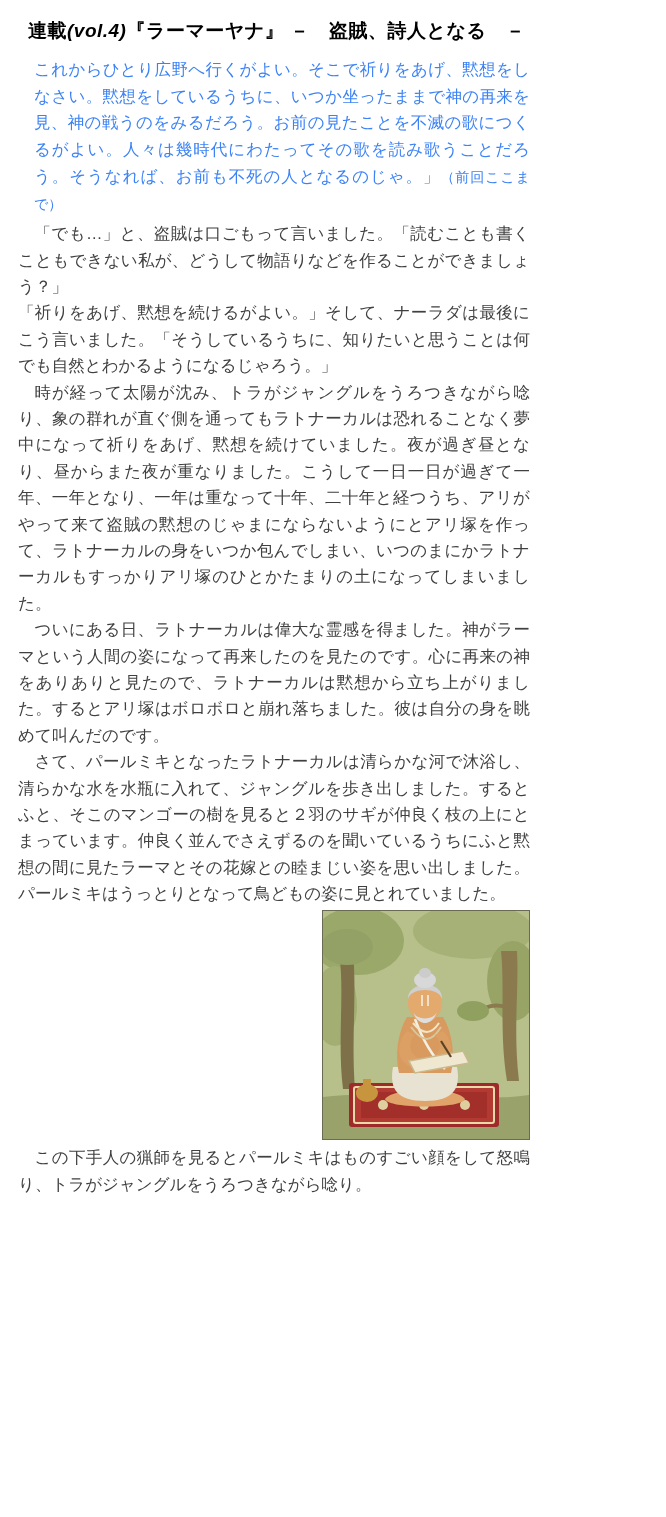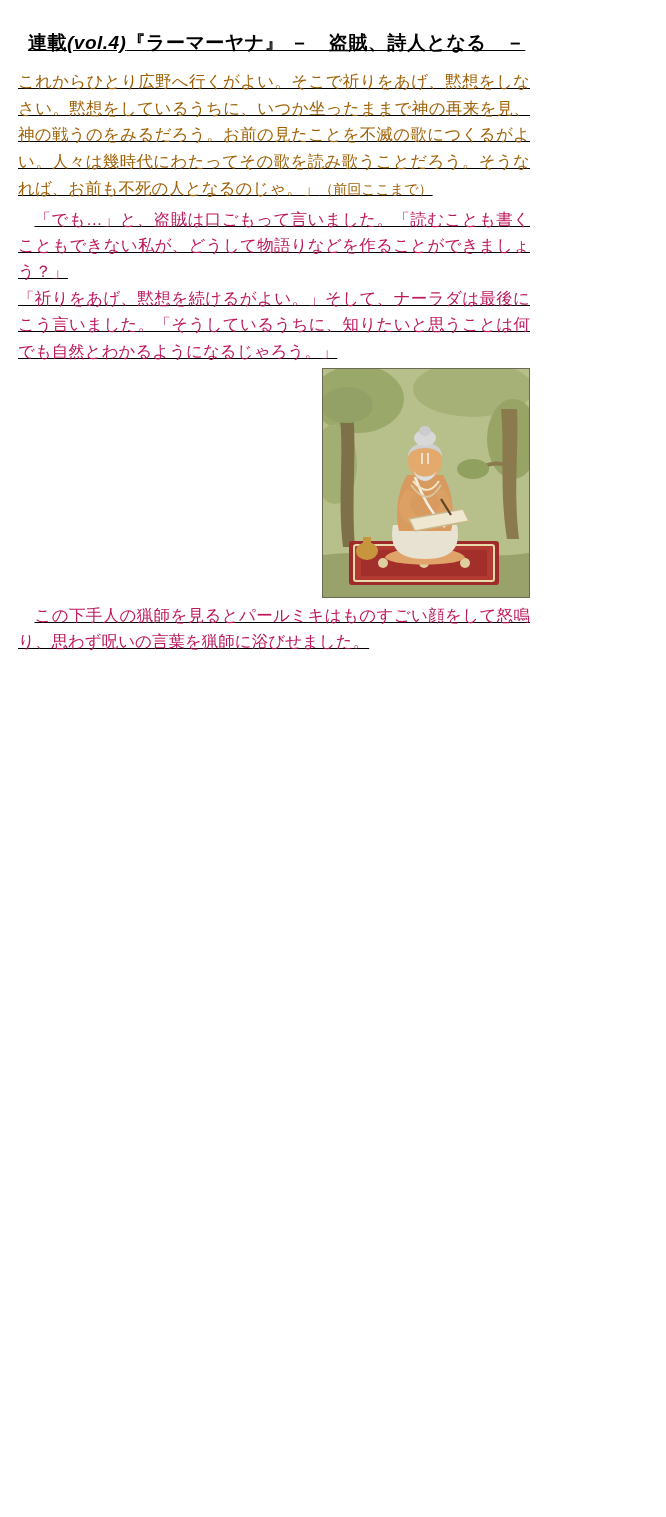--- a/index.html
+++ b/index.html
@@ -12,49 +12,49 @@
     height: 1517px;
     font-family: "Liberation Sans", "DejaVu Sans", sans-serif;
     color: #000000;
     overflow: hidden;
   }
   .page {
     position: relative;
     width: 548px;
     height: 1517px;
     box-sizing: border-box;
-    padding: 12px 10px;
-    text-decoration: underline;
+    padding: 0 10px;
   }
   .title {
     font-size: 19px;
     font-weight: bold;
     color: #000000;
     letter-spacing: 0.5px;
     padding: 18px 0 10px 18px;
     white-space: nowrap;
   }
   .title .vol {
     font-style: italic;
   }
   .intro {
-    color: #a16207;
+    color: #3b82f6;
     font-size: 16.5px;
     line-height: 1.62;
     padding: 2px 8px 0 8px;
     text-align: justify;
+    margin-left: 16px;
   }
   .intro .note {
     font-size: 14px;
   }
   .body-text {
     font-size: 16.5px;
     line-height: 1.60;
     padding: 4px 8px 0 8px;
-    color: #be185d;
+    color: #404040;
     text-align: justify;
   }
   .para {
     margin: 0;
     padding: 0;
     text-indent: 0;
   }
   .para.indent {
     text-indent: 1em;
   }
@@ -89,20 +89,23 @@
   </div>
 
   <div class="intro">
     <span>これからひとり広野へ行くがよい。そこで祈りをあげ、黙想をしなさい。黙想をしているうちに、いつか坐ったままで神の再来を見、神の戦うのをみるだろう。お前の見たことを不滅の歌につくるがよい。人々は幾時代にわたってその歌を読み歌うことだろう。そうなれば、お前も不死の人となるのじゃ。」</span><span class="note">（前回ここまで）</span>
   </div>
 
   <div class="body-text">
 
     <p class="para indent">「でも…」と、盗賊は口ごもって言いました。「読むことも書くこともできない私が、どうして物語りなどを作ることができましょう？」</p>
     <p class="para">「祈りをあげ、黙想を続けるがよい。」そして、ナーラダは最後にこう言いました。「そうしているうちに、知りたいと思うことは何でも自然とわかるようになるじゃろう。」</p>
+    <p class="para indent">時が経って太陽が沈み、トラがジャングルをうろつきながら唸り、象の群れが直ぐ側を通ってもラトナーカルは恐れることなく夢中になって祈りをあげ、黙想を続けていました。夜が過ぎ昼となり、昼からまた夜が重なりました。こうして一日一日が過ぎて一年、一年となり、一年は重なって十年、二十年と経つうち、アリがやって来て盗賊の黙想のじゃまにならないようにとアリ塚を作って、ラトナーカルの身をいつか包んでしまい、いつのまにかラトナーカルもすっかりアリ塚のひとかたまりの土になってしまいました。</p>
+    <p class="para indent">ついにある日、ラトナーカルは偉大な霊感を得ました。神がラーマという人間の姿になって再来したのを見たのです。心に再来の神をありありと見たので、ラトナーカルは黙想から立ち上がりました。するとアリ塚はボロボロと崩れ落ちました。彼は自分の身を眺めて叫んだのです。</p>
+    <p class="para indent">さて、パールミキとなったラトナーカルは清らかな河で沐浴し、清らかな水を水瓶に入れて、ジャングルを歩き出しました。するとふと、そこのマンゴーの樹を見ると２羽のサギが仲良く枝の上にとまっています。仲良く並んでさえずるのを聞いているうちにふと黙想の間に見たラーマとその花嫁との睦まじい姿を思い出しました。パールミキはうっとりとなって鳥どもの姿に見とれていました。</p>
 
     <div class="figure">
       <svg class="fig-svg" viewBox="0 0 206 228" preserveAspectRatio="none">
         <rect x="0" y="0" width="206" height="228" fill="#bcc48d"></rect>
         <rect x="0" y="0" width="206" height="228" fill="#b7c08a"></rect>
 
         <ellipse cx="35" cy="30" rx="46" ry="34" fill="#9aa86a"></ellipse>
         <ellipse cx="150" cy="20" rx="60" ry="28" fill="#a5b176"></ellipse>
         <ellipse cx="190" cy="70" rx="26" ry="40" fill="#97a466"></ellipse>
         <ellipse cx="12" cy="95" rx="22" ry="40" fill="#a2ae72"></ellipse>
@@ -153,16 +156,16 @@
         <path d="M118 130 L128 146" stroke="#5a4326" stroke-width="2.2"></path>
 
         <ellipse cx="44" cy="182" rx="11" ry="9" fill="#c8953f"></ellipse>
         <rect x="40" y="168" width="8" height="8" fill="#c8953f"></rect>
       </svg>
     </div>
 
 
     <div class="clear"></div>
 
-    <p class="para indent">この下手人の猟師を見るとパールミキはものすごい顔をして怒鳴り、思わず呪いの言葉を猟師に浴びせました。</p>
+    <p class="para indent">この下手人の猟師を見るとパールミキはものすごい顔をして怒鳴り、トラがジャングルをうろつきながら唸り。</p>
   </div>
 
 </div>
 
 </body></html>

